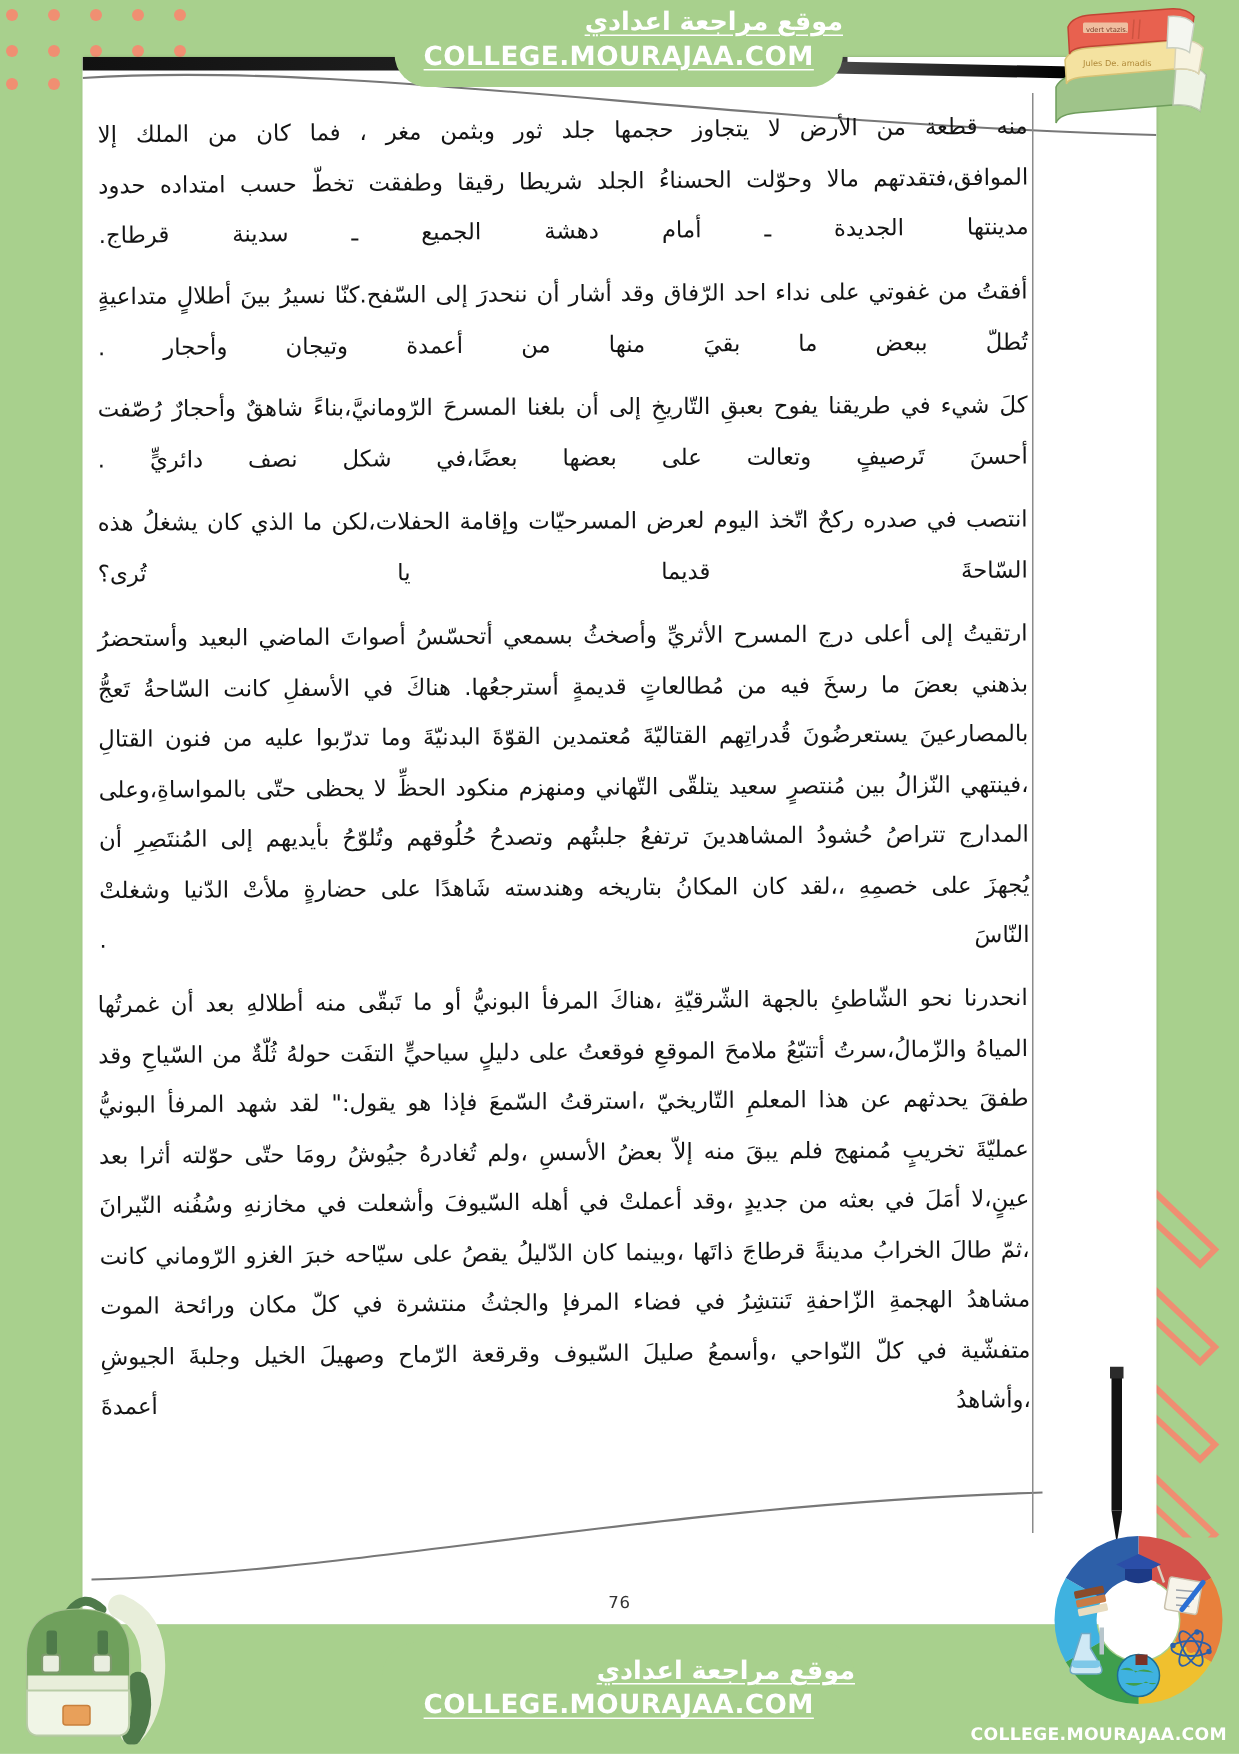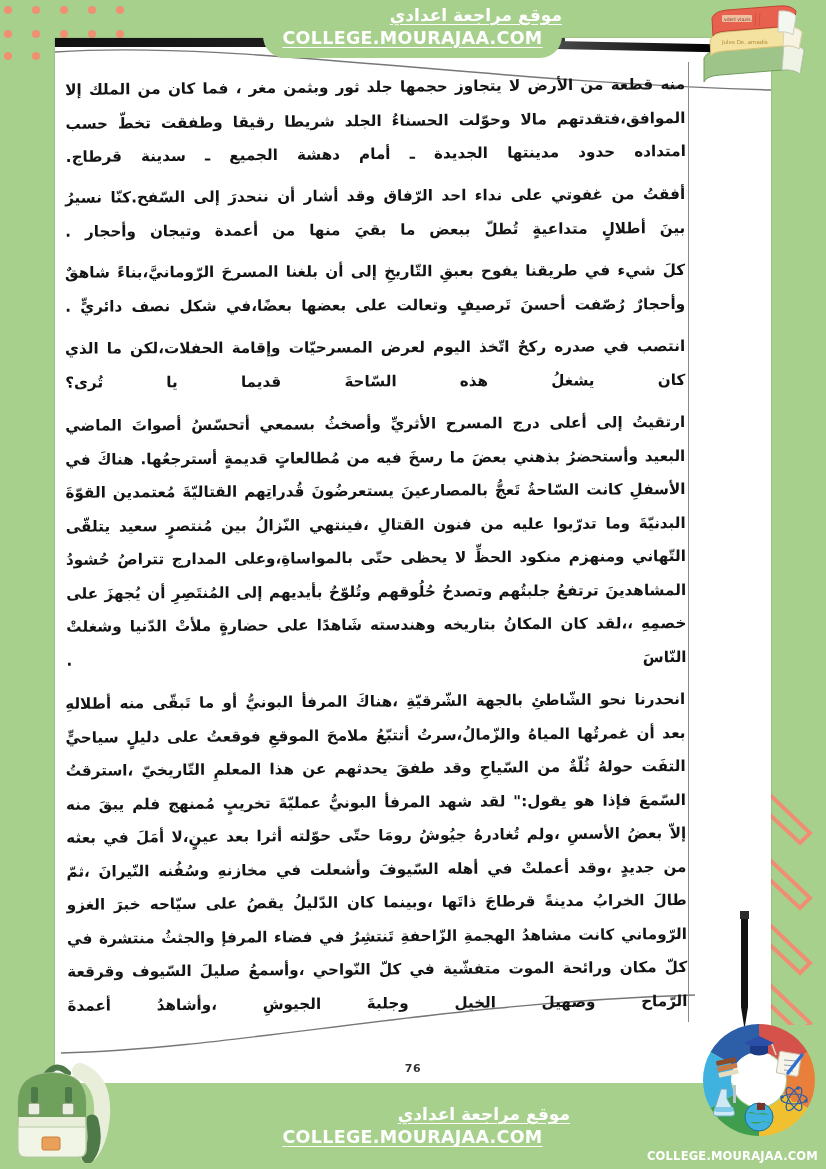--- a/index.html
+++ b/index.html
@@ -57,21 +57,20 @@
     top: 38px;
     width: 716px;
     height: 1045px;
     background: #ffffff;
     box-shadow: 0 0 2px rgba(0,0,0,.18);
   }
   .scan-inner {
     position: absolute;
     inset: 0;
     overflow: hidden;
-    font-weight: bold;
   }
   
   .scan-darkbar {
     position: absolute;
     left: 0;
     top: 0;
     width: 510px;
     height: 9px;
     background: linear-gradient(90deg,#111 0%, #222 60%, #3a3a3a 100%);
   }

